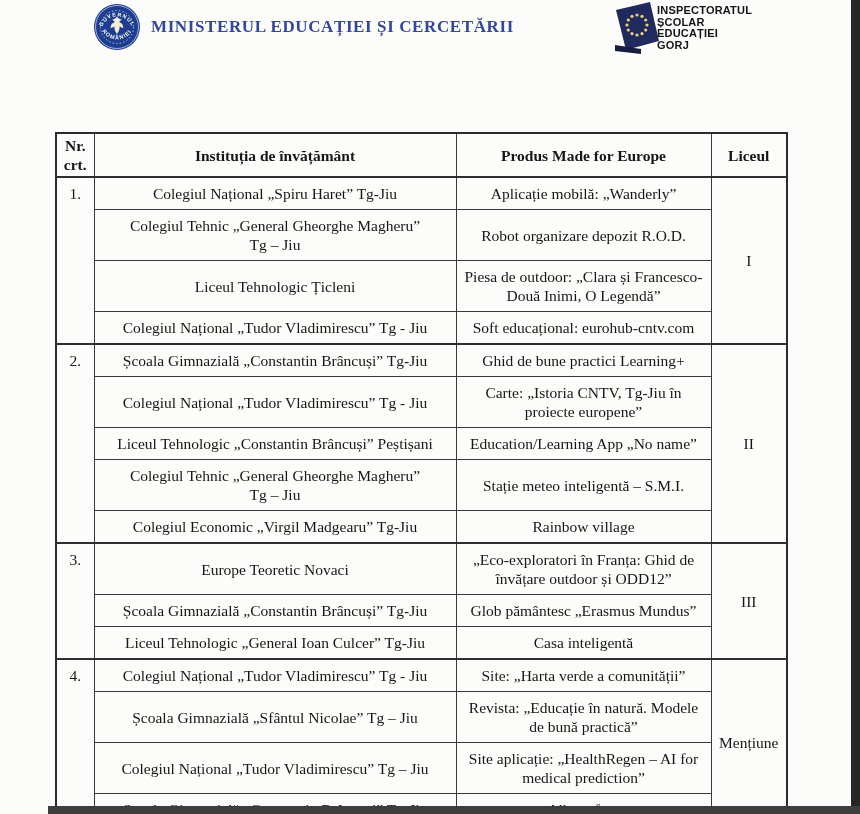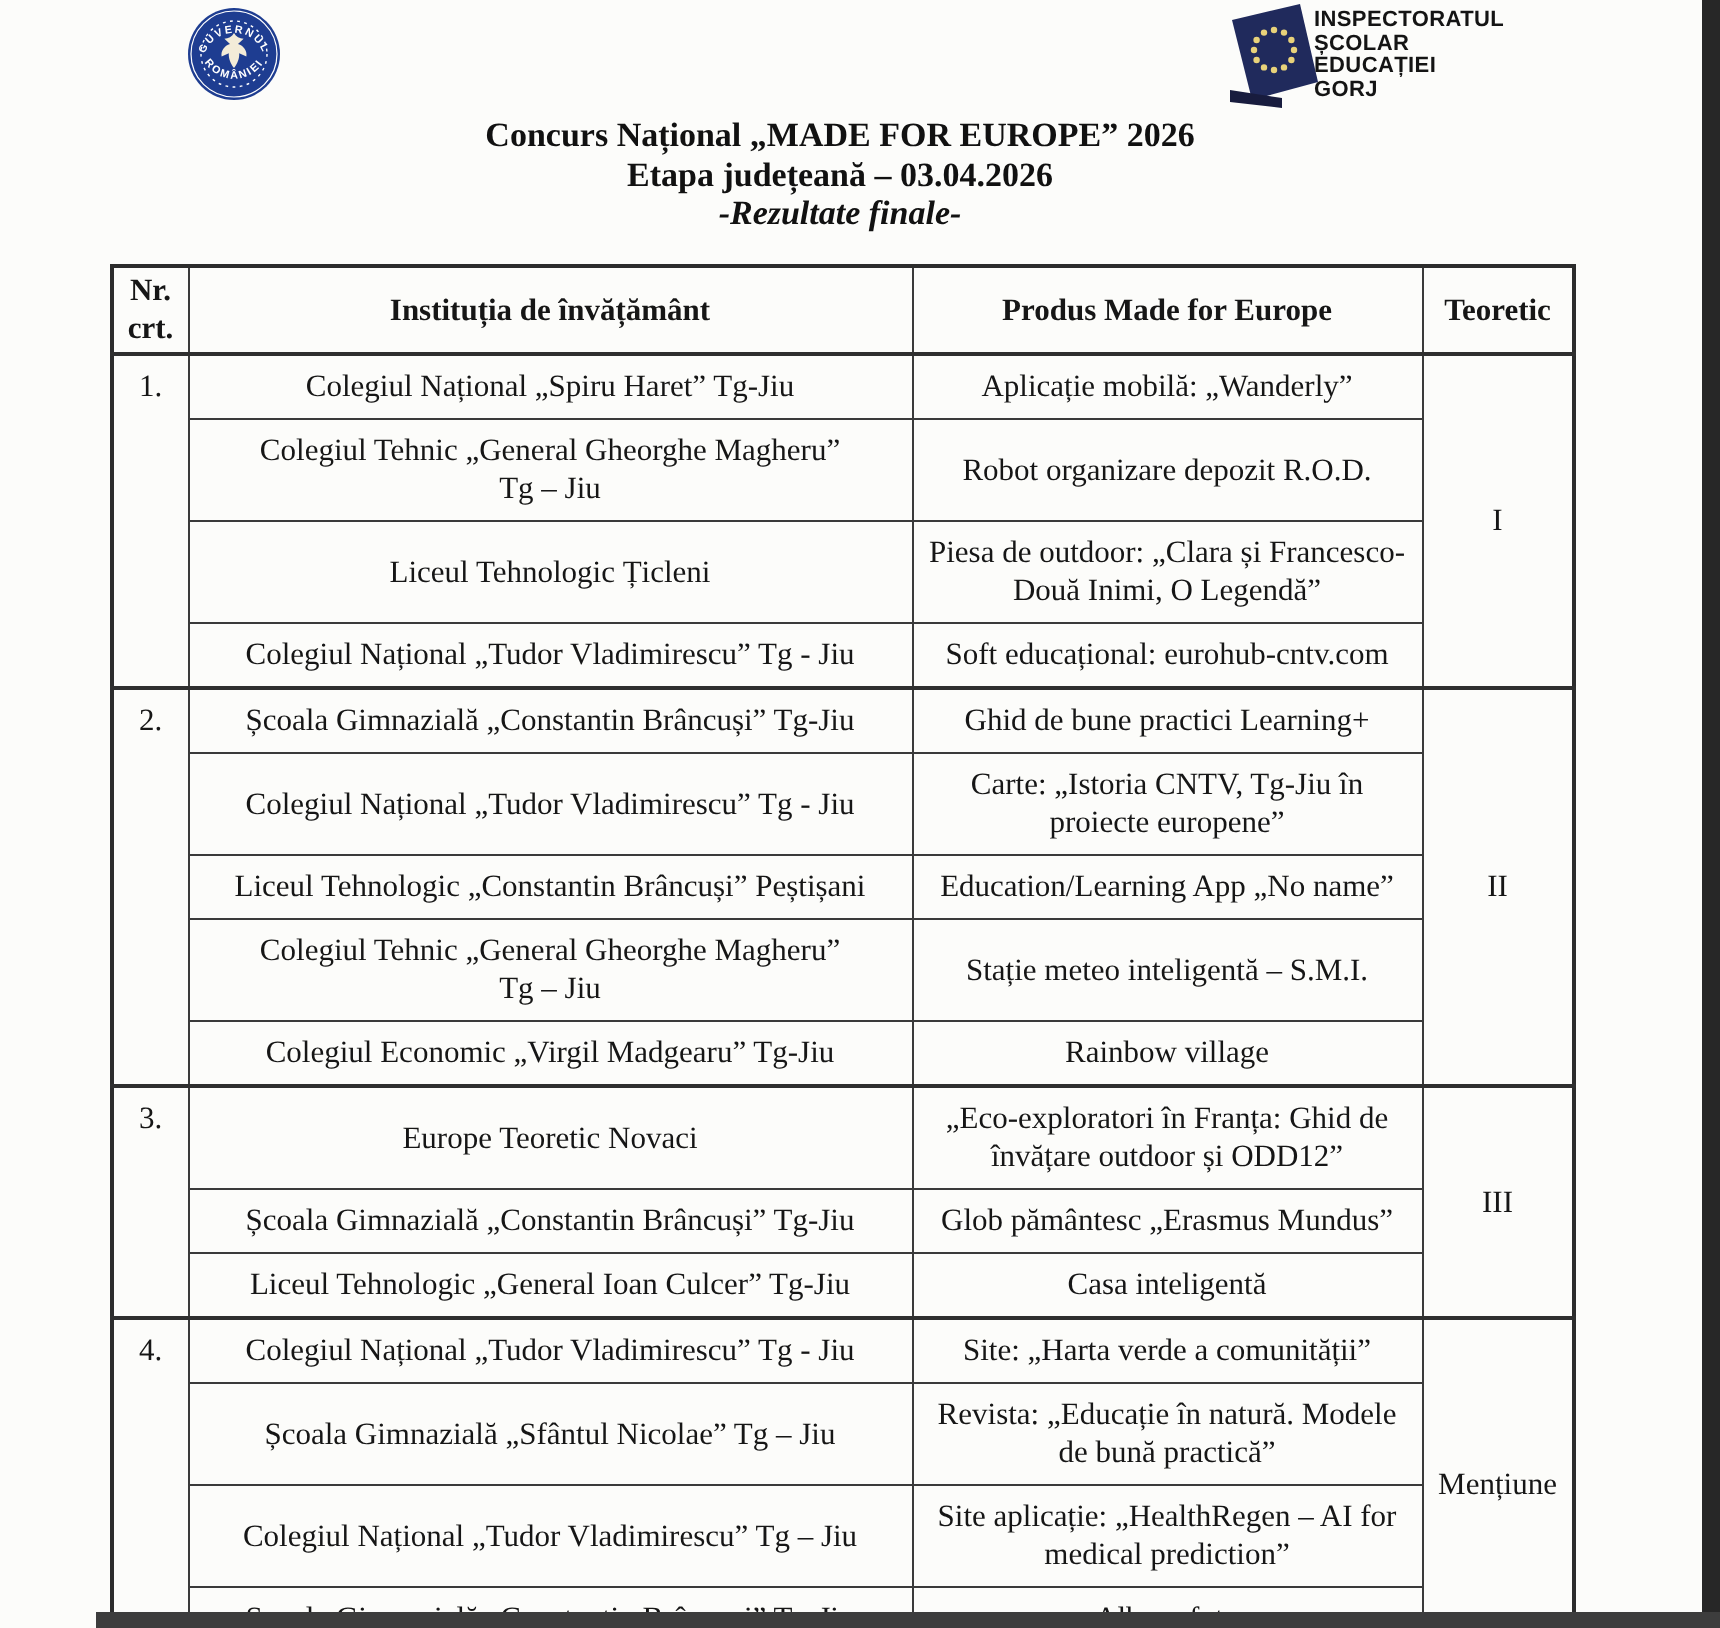--- a/index.html
+++ b/index.html
@@ -66,20 +66,21 @@
       <text font-size="5.4" fill="#ffffff" font-weight="bold" font-family="Liberation Sans, sans-serif" letter-spacing="1">
         <textPath href="#arcTop" startOffset="50%" text-anchor="middle">GUVERNUL</textPath>
       </text>
       <text font-size="5.4" fill="#ffffff" font-weight="bold" font-family="Liberation Sans, sans-serif" letter-spacing="1">
         <textPath href="#arcBot" startOffset="50%" text-anchor="middle">ROMÂNIEI</textPath>
       </text>
       <path d="M24 13.5 c1 1.8 2.8 2.8 4.8 2.9 l-2.8 2.6 c2.8 0.8 4.6 3.4 4.2 6.2 l-3.6 -1.6 c0.2 2.8 -1 5.2 -2.6 7.4 c-1.6 -2.2 -2.8 -4.6 -2.6 -7.4 l-3.6 1.6 c-0.4 -2.8 1.4 -5.4 4.2 -6.2 l-2.8 -2.6 c2 -0.1 3.8 -1.1 4.8 -2.9 z" fill="#f3ecd8"></path>
     </svg>
   </div>
 
+  <div class="ministry-name">MINISTERUL EDUCAȚIEI ȘI CERCETĂRII</div>
 
   <div class="isj-logo">
     <svg width="46" height="54" viewBox="0 0 46 54">
       <polygon points="1,9 35,1 44,40 11,49" fill="#202a5c"></polygon>
       <polygon points="0,44 26,48 26,53 0,50" fill="#181c3e"></polygon>
       <g fill="#e8d27a">
         <circle cx="32" cy="24" r="1.6"></circle>
           <circle cx="30.7" cy="29" r="1.6"></circle>
         <circle cx="27" cy="32.7" r="1.6"></circle>
           <circle cx="22" cy="34" r="1.6"></circle>
@@ -94,39 +95,34 @@
       </g>
     </svg>
   </div>
   <div class="isj-text">
     <div>INSPECTORATUL</div>
     <div>ȘCOLAR</div>
     <div>EDUCAȚIEI</div>
     <div>GORJ</div>
   </div>
 
-  <div class="title-block">
-    <div class="title-line">Concurs Național „MADE FOR EUROPE” 2026</div>
-    <div class="title-line">Etapa județeană – 03.04.2026</div>
-    <div class="title-line italic">-Rezultate finale-</div>
-  </div>
 
   <table class="results">
     <colgroup>
       <col class="c-nr">
         <col class="c-inst">
         <col class="c-prod">
         <col class="c-prem">
     </colgroup>
     <thead>
       <tr>
         <th>Nr. crt.</th>
         <th>Instituția de învățământ</th>
         <th>Produs Made for Europe</th>
-        <th>Teoretic</th>
+        <th>Liceul</th>
       </tr>
     </thead>
     <tbody>
         <tr class="section-start">
           <td class="nr" rowspan="4">1.</td>
           <td class="inst">Colegiul Național „Spiru Haret” Tg-Jiu</td>
           <td class="prod">Aplicație mobilă: „Wanderly”</td>
           <td class="premium" rowspan="4">I</td>
         </tr>
         <tr>

